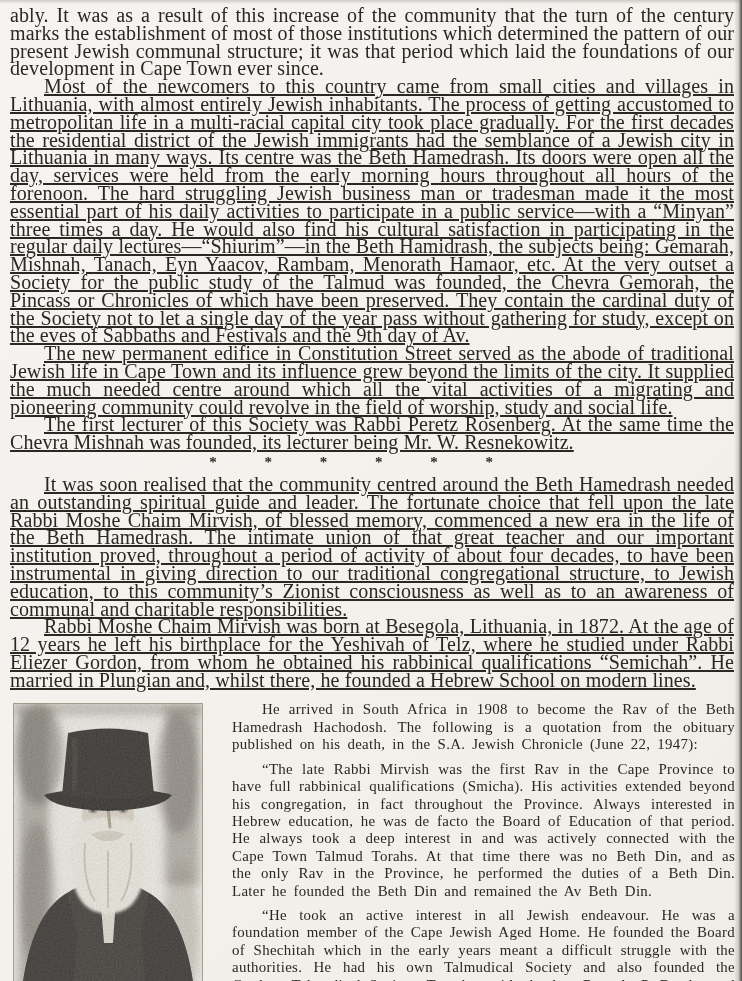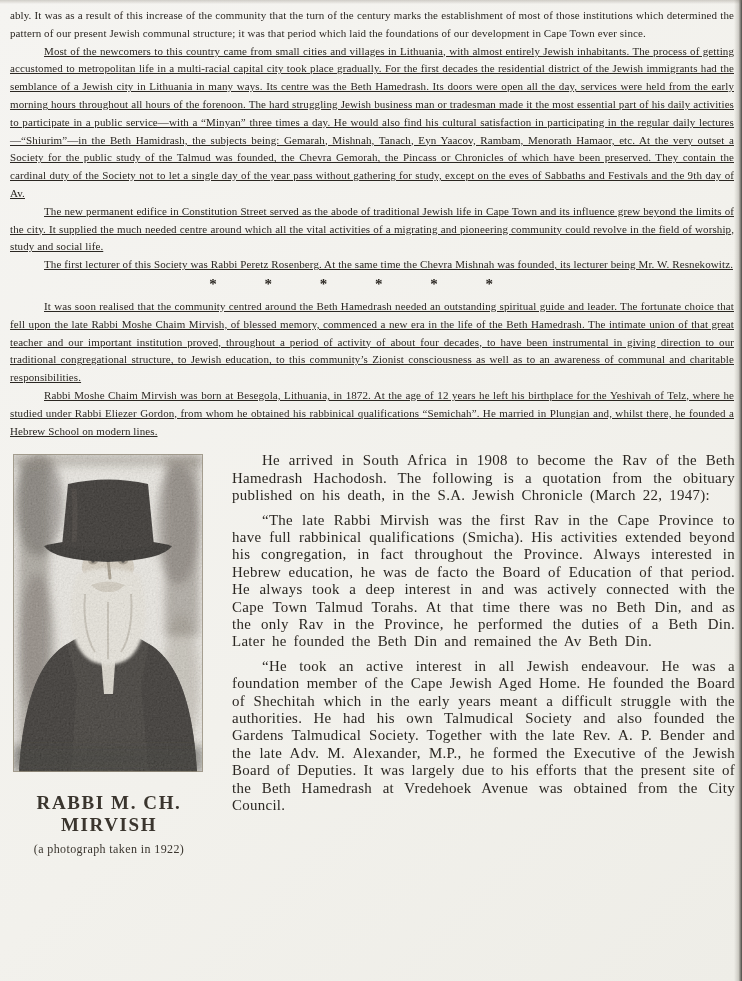--- a/index.html
+++ b/index.html
@@ -11,21 +11,21 @@
     background: linear-gradient(135deg, #f5f4f1 0%, #f2f1ec 55%, #eeede7 100%);
     color: #2b2722;
     font-family: "Liberation Serif", serif;
     overflow: hidden;
     box-sizing: border-box;
     padding-top: 7px;
   }
   .main-text { margin: 0 8px 0 10px; }
   .para {
     margin: 0;
-    font-size: 11px;
+    font-size: 20px;
     line-height: 17.8px;
     text-align: justify;
     letter-spacing: 0.1px;
   }
   .indent { text-indent: 34px; text-decoration: underline; }
   .separator {
     text-align: center;
     font-size: 15px;
     font-weight: bold;
     word-spacing: 44px;
@@ -163,21 +163,21 @@
           <rect x="0.5" y="0.5" width="189" height="317" fill="none" stroke="#97907f" stroke-width="1" opacity="0.8"></rect>
         </svg>
       </div>
       <figcaption>
         <div class="cap1">RABBI M. CH. MIRVISH</div>
         <div class="cap2">(a photograph taken in 1922)</div>
       </figcaption>
     </figure>
 
     <div class="col-text">
-      <p class="cpara">He arrived in South Africa in 1908 to become the Rav of the Beth Hamedrash Hachodosh.  The following is a quotation from the obituary published on his death, in the S.A. Jewish Chronicle (March 22, 1947):</p>
+      <p class="cpara">He arrived in South Africa in 1908 to become the Rav of the Beth Hamedrash Hachodosh.  The following is a quotation from the obituary published on his death, in the S.A. Jewish Chronicle (June 22, 1947):</p>
       <p class="cpara">“The late Rabbi Mirvish was the first Rav in the Cape Province to have full rabbinical qualifications (Smicha).  His activities extended beyond his congregation, in fact throughout the Province.  Always interested in Hebrew education, he was de facto the Board of Education of that period.  He always took a deep interest in and was actively connected with the Cape Town Talmud Torahs.  At that time there was no Beth Din, and as the only Rav in the Province, he performed the duties of a Beth Din.  Later he founded the Beth Din and remained the Av Beth Din.</p>
       <p class="cpara">“He took an active interest in all Jewish endeavour.  He was a foundation member of the Cape Jewish Aged Home.  He founded the Board of Shechitah which in the early years meant a difficult struggle with the authorities.  He had his own Talmudical Society and also founded the Gardens Talmudical Society.  Together with the late Rev. A. P. Bender and the late Adv. M. Alexander, M.P., he formed the Executive of the Jewish Board of Deputies.  It was largely due to his efforts that the present site of the Beth Hamedrash at Vredehoek Avenue was obtained from the City Council.</p>
     </div>
 
   </div>
 
   <div class="edge-right"></div>
   <div class="edge-top"></div>
 </div>
 

